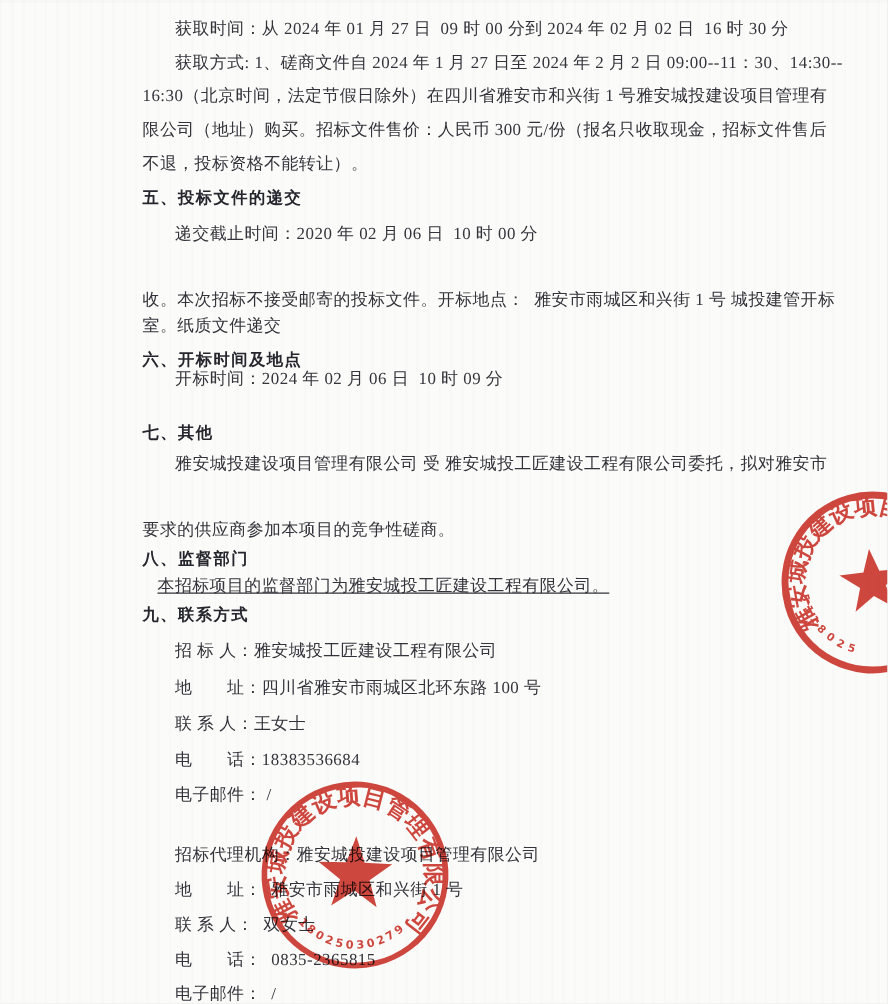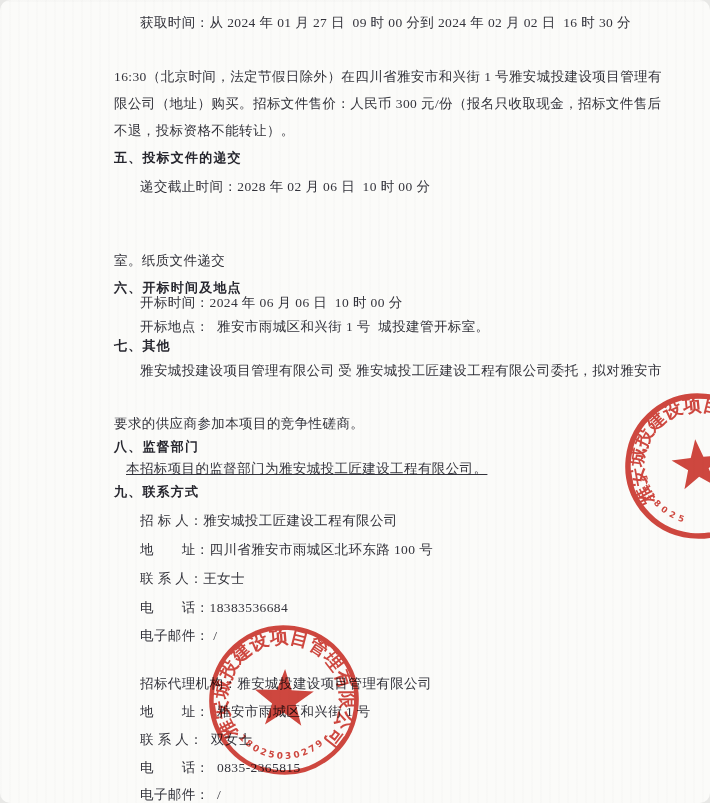--- a/index.html
+++ b/index.html
@@ -6,21 +6,20 @@
   .page{
     position:relative;
     width:710px;height:803px;
     margin:0;
     background:#fbfbf9;
     background-image:
       repeating-linear-gradient(90deg, rgba(120,120,125,0.018) 0 2px, rgba(0,0,0,0) 2px 9px),
       linear-gradient(180deg, rgba(140,140,140,0.03) 0 2px, rgba(0,0,0,0) 2px);
     overflow:hidden;
     font-family:"Liberation Serif","DejaVu Serif",serif;
-    border-radius:10px;
   }
   .ln{
     position:absolute;
     left:114px;
     font-size:13.5px;
     line-height:19px;
     color:#33333b;
     letter-spacing:0.4px;
     white-space:pre;
   }
@@ -42,31 +41,32 @@
   .seal .ringtext{fill:#cf3a31;font-family:"Liberation Serif","DejaVu Serif",serif;font-weight:bold;}
   .seal .digits{fill:#cf3a31;font-family:"DejaVu Sans","Liberation Sans",sans-serif;font-weight:bold;}
   .seal .star{fill:#cf3a31;}
 </style>
 </head>
 <body>
 
 <div class="page">
 
   <div class="ln i1" style="top:13px">获取时间：从 2024 年 01 月 27 日  09 时 00 分到 2024 年 02 月 02 日  16 时 30 分</div>
+  <div class="ln i1" style="top:40px">获取方式: 1、磋商文件自 2024 年 1 月 27 日至 2024 年 2 月 2 日 09:00--11：30、14:30--</div>
   <div class="ln" style="top:67px">16:30（北京时间，法定节假日除外）在四川省雅安市和兴街 1 号雅安城投建设项目管理有</div>
   <div class="ln" style="top:94px">限公司（地址）购买。招标文件售价：人民币 300 元/份（报名只收取现金，招标文件售后</div>
   <div class="ln" style="top:121px">不退，投标资格不能转让）。</div>
 
   <div class="ln h" style="top:148px">五、投标文件的递交</div>
-  <div class="ln i1" style="top:177px">递交截止时间：2028 年 02 月 06 日  10 时 00 分</div>
+  <div class="ln i1" style="top:177px">递交截止时间：2020 年 02 月 06 日  10 时 00 分</div>
+  <div class="ln" style="top:230px">收。本次招标不接受邮寄的投标文件。开标地点：  雅安市雨城区和兴街 1 号 城投建管开标</div>
   <div class="ln" style="top:251px">室。纸质文件递交</div>
 
   <div class="ln h" style="top:278px">六、开标时间及地点</div>
-  <div class="ln i1" style="top:293px">开标时间：2024 年 06 月 06 日  10 时 00 分</div>
-  <div class="ln i1" style="top:317px">开标地点：  雅安市雨城区和兴街 1 号  城投建管开标室。</div>
+  <div class="ln i1" style="top:293px">开标时间：2024 年 02 月 06 日  10 时 09 分</div>
 
   <div class="ln h" style="top:336px">七、其他</div>
   <div class="ln i1" style="top:361px">雅安城投建设项目管理有限公司 受 雅安城投工匠建设工程有限公司委托，拟对雅安市</div>
   <div class="ln" style="top:414px">要求的供应商参加本项目的竞争性磋商。</div>
 
   <div class="ln h" style="top:437px">八、监督部门</div>
   <div class="ln i05" style="top:459px">本招标项目的监督部门为雅安城投工匠建设工程有限公司。</div>
 
   <div class="ln h" style="top:482px">九、联系方式</div>
   <div class="ln i1" style="top:511px">招 标 人：雅安城投工匠建设工程有限公司</div>

